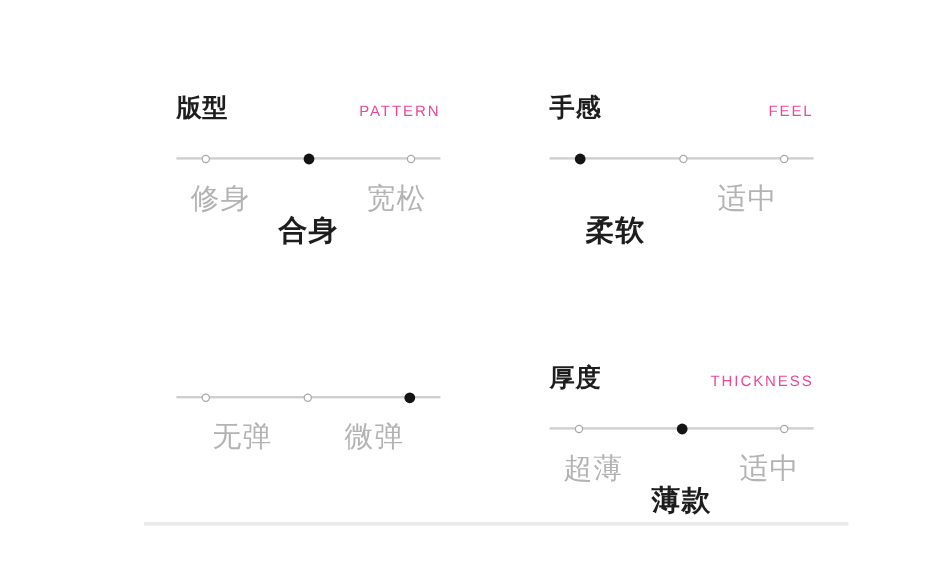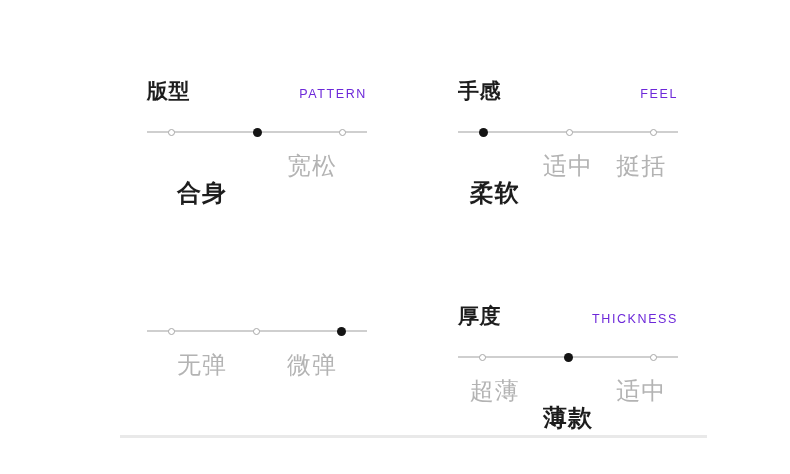--- a/index.html
+++ b/index.html
@@ -51,21 +51,21 @@
   .spec-title-cn {
     font-size: 21px;
     font-weight: bold;
     color: #1d1d1d;
     letter-spacing: 0.5px;
     line-height: 26px;
     white-space: nowrap;
   }
   .spec-title-en {
     font-size: 12.5px;
-    color: #6d28d9;
+    color: #ec4899;
     letter-spacing: 1.6px;
     line-height: 26px;
     white-space: nowrap;
     font-weight: normal;
   }
 
   
   .spec-track {
     position: relative;
     height: 18px;
@@ -150,20 +150,21 @@
       </div>
       <div class="spec-track">
         <div class="spec-track-line"></div>
         <div class="spec-dots">
           <span class="spec-dot"></span>
           <span class="spec-dot is-active"></span>
           <span class="spec-dot"></span>
         </div>
       </div>
       <div class="spec-options">
+        <span class="spec-option">修身</span>
         <span class="spec-option is-active">合身</span>
         <span class="spec-option">宽松</span>
       </div>
     </div>
 
     <div class="spec-block">
       <div class="spec-head">
         <span class="spec-title-cn">手感</span>
         <span class="spec-title-en">FEEL</span>
       </div>
@@ -171,21 +172,20 @@
         <div class="spec-track-line"></div>
         <div class="spec-dots">
           <span class="spec-dot is-active"></span>
           <span class="spec-dot"></span>
           <span class="spec-dot"></span>
         </div>
       </div>
       <div class="spec-options">
         <span class="spec-option is-active">柔软</span>
         <span class="spec-option">适中</span>
-        <span class="spec-option">挺括</span>
       </div>
     </div>
 
     <div class="spec-block">
       <div class="spec-track">
         <div class="spec-track-line"></div>
         <div class="spec-dots">
           <span class="spec-dot"></span>
           <span class="spec-dot"></span>
           <span class="spec-dot is-active"></span>

